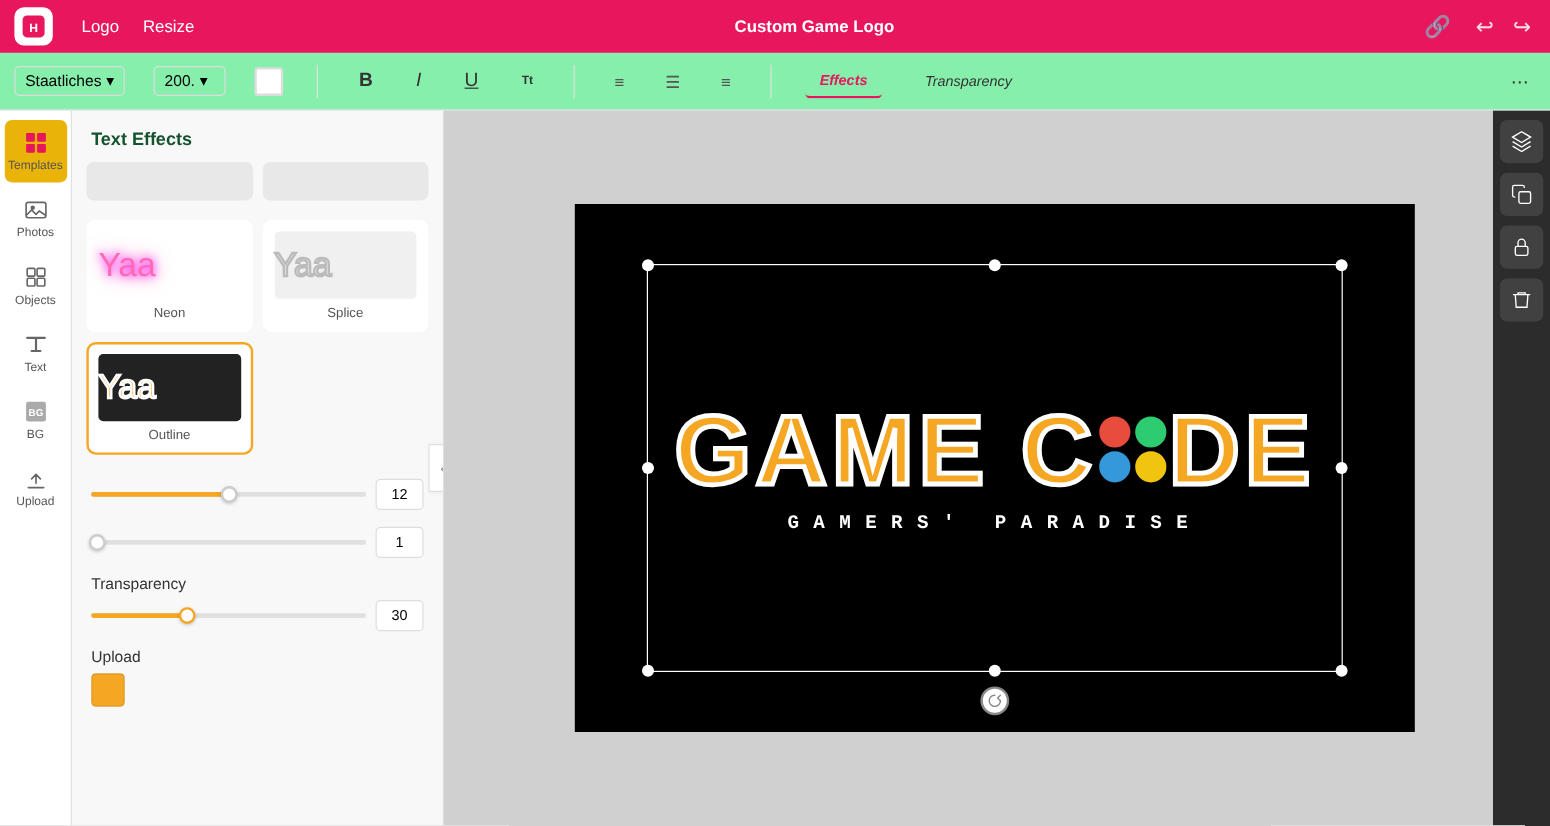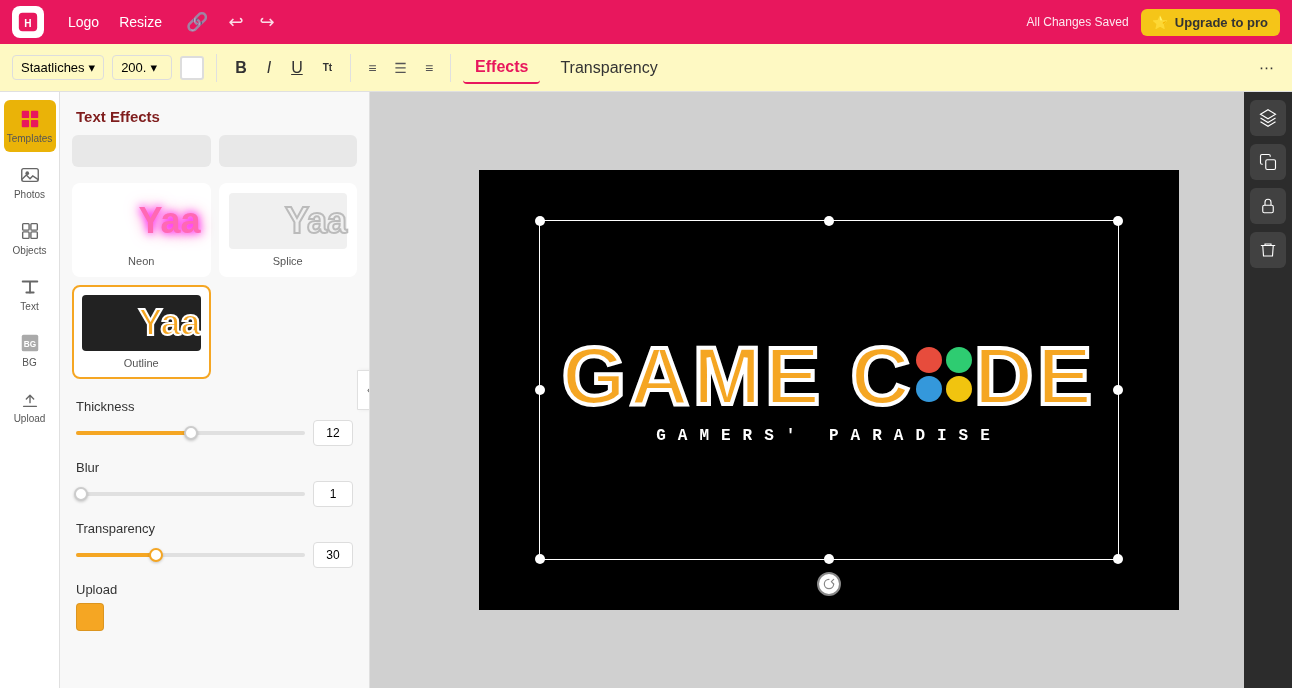--- a/index.html
+++ b/index.html
@@ -55,26 +55,26 @@
       border-radius: 6px;
       padding: 6px 12px;
       font-size: 13px;
       font-weight: 700;
       cursor: pointer;
       display: flex; align-items: center; gap: 6px;
     }
 
     
     .toolbar {
-      background: #fef9c3;
+      background: #86efac;
       height: 48px;
       display: flex;
       align-items: center;
       padding: 16px 12px;
-      gap: 8px;
+      gap: 24px;
       border-bottom: 1px solid #e0e0e0;
       flex-shrink: 0;
     }
     .font-select {
       display: flex; align-items: center; gap: 4px;
       border: 1px solid #ddd; border-radius: 4px;
       padding: 4px 8px; cursor: pointer; font-size: 13px;
     }
     .font-size-select {
       display: flex; align-items: center; gap: 4px;
@@ -88,22 +88,23 @@
       border-radius: 3px;
       cursor: pointer;
     }
     .toolbar-btn {
       background: none; border: none; cursor: pointer;
       padding: 4px 6px; border-radius: 3px; font-size: 15px; color: #333;
       display: flex; align-items: center; justify-content: center;
     }
     .toolbar-divider { width: 1px; height: 28px; background: #e0e0e0; margin: 0 4px; }
     .toolbar-tab {
-      padding: 6px 12px; font-size: 16px; cursor: pointer; color: #333;
+      padding: 6px 12px; font-size: 12px; cursor: pointer; color: #333;
       border-radius: 4px;
+      font-style: italic;
     }
     .toolbar-tab.active { font-weight: 600; border-bottom: 2px solid #e8175d; color: #e8175d; }
     .toolbar-right { margin-left: auto; display: flex; align-items: center; }
 
     
     .main { display: flex; flex: 1; overflow: hidden; }
 
     
     .sidebar-icons {
       width: 60px;
@@ -133,42 +134,42 @@
       display: flex;
       flex-direction: column;
       flex-shrink: 0;
       overflow: hidden;
       position: relative;
     }
     .effects-panel-header {
       padding: 16px 16px 10px;
       font-size: 15px;
       font-weight: 600;
-      color: #7f1d1d;
+      color: #14532d;
     }
     .effects-list {
       display: grid;
       grid-template-columns: 1fr 1fr;
       gap: 8px;
       padding: 8px 12px;
     }
     .effect-item {
       background: white;
       border-radius: 8px;
       border: 2px solid transparent;
       padding: 8px;
       cursor: pointer;
       display: flex; flex-direction: column; align-items: center; gap: 6px;
       text-align: center;
     }
     .effect-item.selected { border-color: #f5a623; }
     .effect-preview {
       width: 100%; height: 56px;
-      display: flex; align-items: center; justify-content: flex-end;
-      font-size: 36px; font-weight: 700;
+      display: flex; align-items: center; justify-content: flex-start;
+      font-size: 28px; font-weight: 400;
       border-radius: 4px;
     }
     .effect-label { font-size: 11px; color: #555; }
 
     
     .neon-preview {
       background: white;
       color: #ff69b4;
       text-shadow: 0 0 8px #ff00ff, 0 0 14px #ff00ff;
     }
@@ -323,31 +324,25 @@
   <div class="topbar-logo">
     <svg viewBox="0 0 24 24" fill="none">
       <rect x="2" y="2" width="20" height="20" rx="4" fill="#e8175d"></rect>
       <text x="12" y="17" text-anchor="middle" fill="white" font-size="11" font-weight="900">H</text>
     </svg>
   </div>
   <div class="topbar-menu">
     <div class="topbar-menu-item">Logo</div>
     <div class="topbar-menu-item">Resize</div>
   </div>
+  <div class="topbar-title">Custom Game Logo</div>
   <span class="topbar-link-icon">🔗</span>
   <div class="topbar-undo-redo">
     <button class="topbar-undo-redo">↩</button>
     <button class="topbar-undo-redo">↪</button>
-  </div>
-  <div class="topbar-right">
-    <span class="topbar-saved">All Changes Saved</span>
-    <button class="topbar-upgrade">
-      <span>⭐</span>
-      <span>Upgrade to pro</span>
-    </button>
   </div>
 </div>
 
 <div class="toolbar">
   <div class="font-select">
     <span>Staatliches</span>
     <span>▾</span>
   </div>
   <div class="font-size-select">
     <span>200.</span>
@@ -451,32 +446,30 @@
         <div class="effect-preview" style="background:#222; color:#f5a623; -webkit-text-stroke: 2px white; font-family:'Impact', sans-serif;">
           <span>Yaa</span>
         </div>
         <span class="effect-label">Outline</span>
       </div>
     </div>
 
     <div class="controls-section">
 
       <div class="control-row">
-        <div class="control-label">Thickness</div>
         <div class="control-input-row">
           <div class="slider-track">
             <div class="slider-fill" style="width: 50%;"></div>
             <div class="slider-thumb" style="left: 50%;"></div>
           </div>
           <input type="text" class="control-number" value="12" style="">
         </div>
       </div>
 
       <div class="control-row">
-        <div class="control-label">Blur</div>
         <div class="control-input-row">
           <div class="slider-track">
             <div class="slider-fill" style="width: 2%;"></div>
             <div class="slider-thumb" style="left: 2%;"></div>
           </div>
           <input type="text" class="control-number" value="1" style="">
         </div>
       </div>
 
       <div class="control-row">

